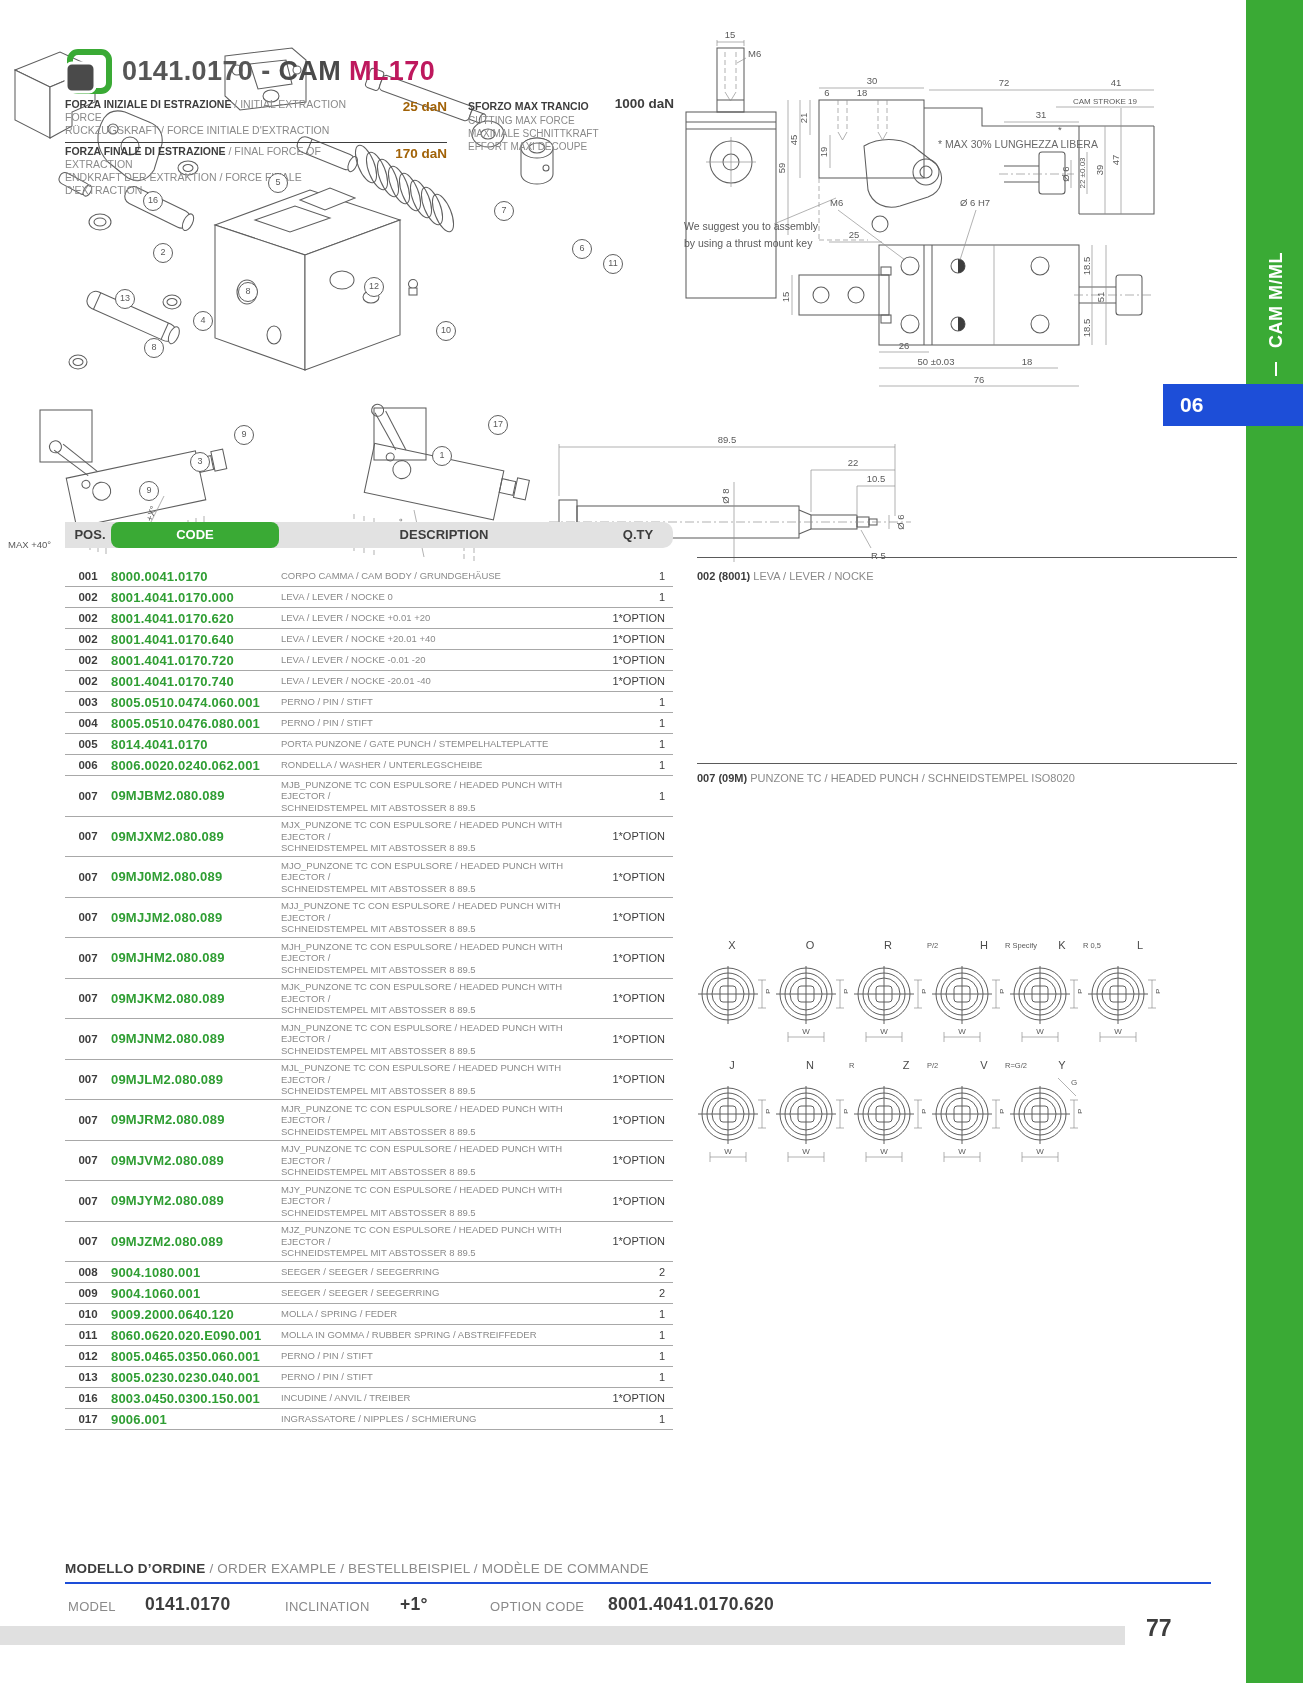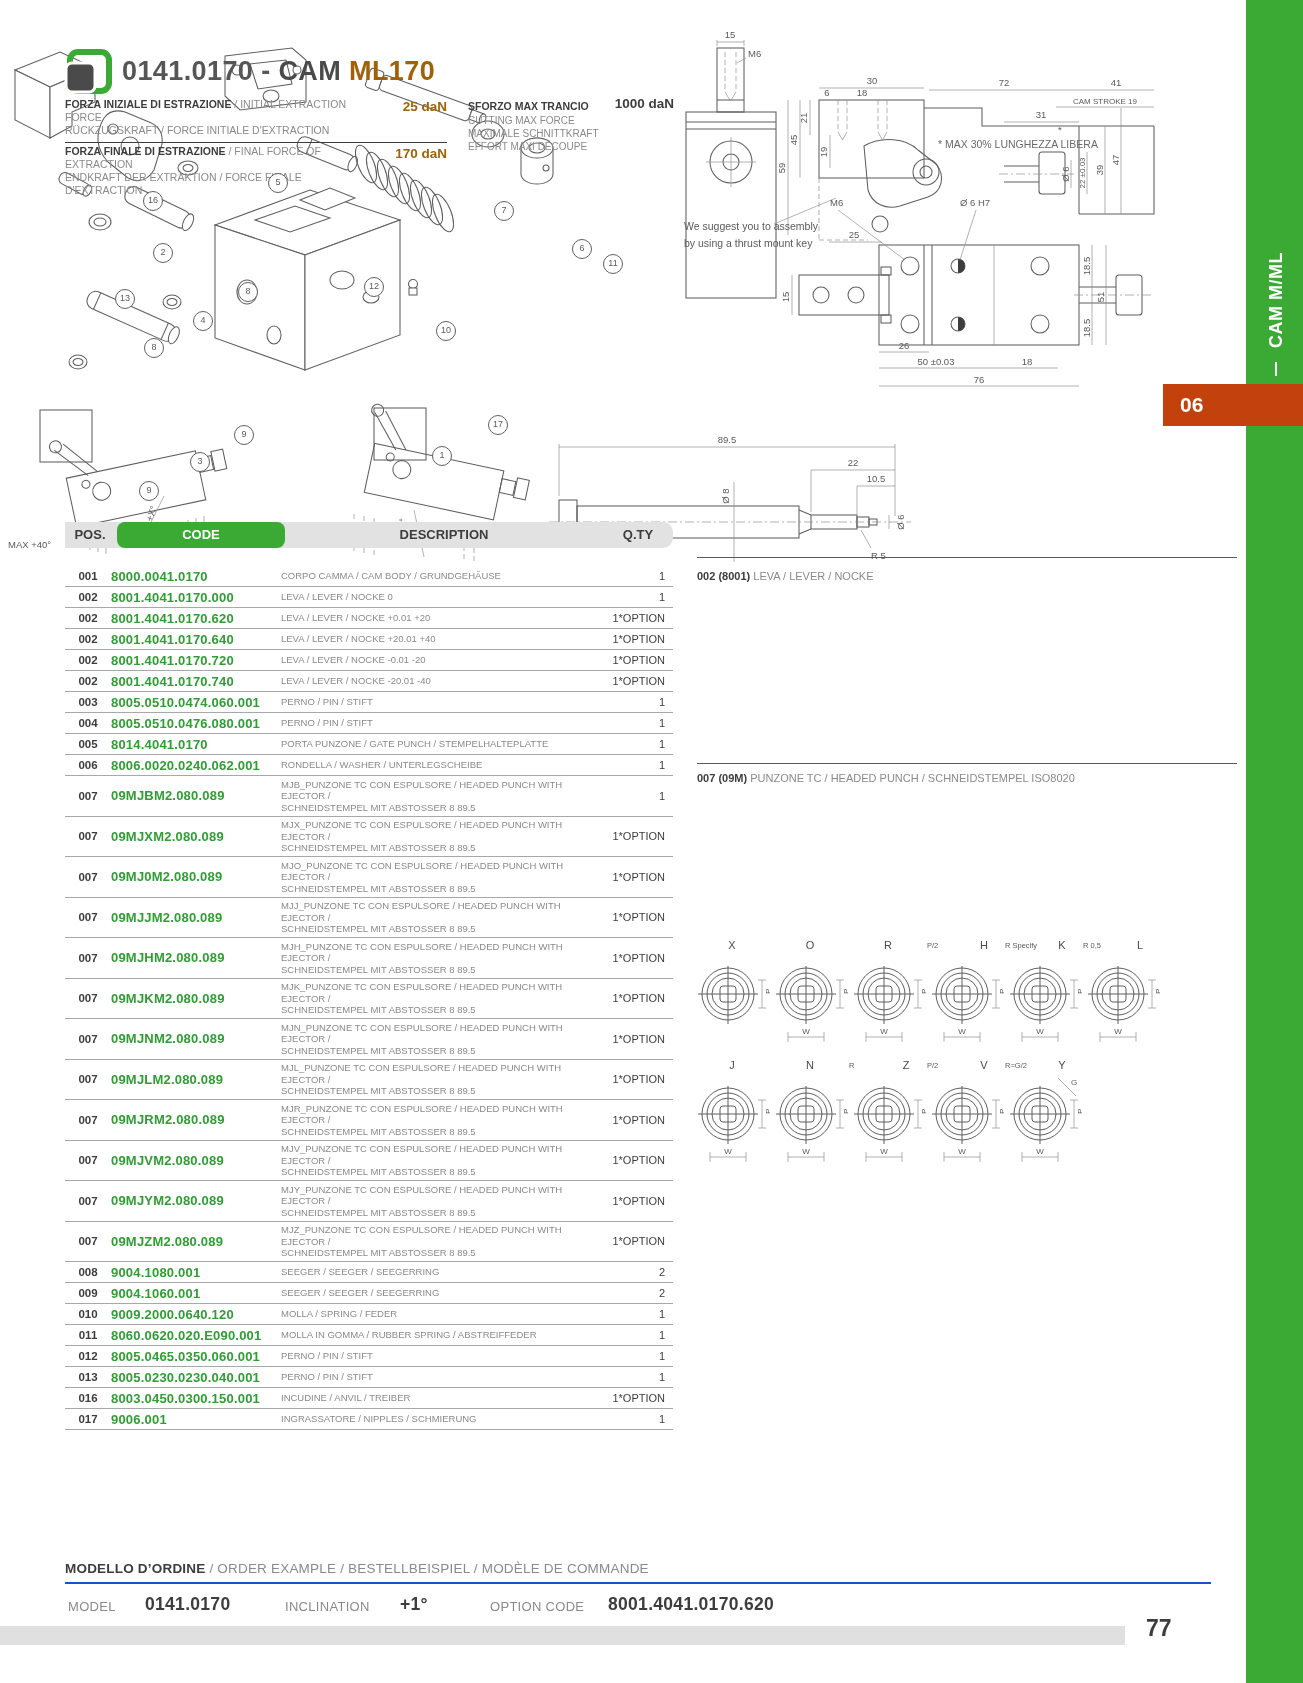--- a/index.html
+++ b/index.html
@@ -3,27 +3,27 @@
 <meta charset="utf-8">
 <style>
   html,body{margin:0;padding:0;background:#fff}
   .page{position:relative;width:1303px;height:1683px;background:#fff;overflow:hidden;
         font-family:"Liberation Sans",sans-serif;color:#3d3d3d}
   
   .sidebar{position:absolute;top:0;right:0;width:57px;height:1683px;background:#3aaa35}
   .sidebar-text{position:absolute;top:225px;left:1250px;width:53px;height:150px;display:flex;align-items:center;justify-content:center}
   .sidebar-text span{writing-mode:vertical-rl;transform:rotate(180deg);color:#fff;font-weight:bold;font-size:18px;letter-spacing:.5px}
   .sidebar-sep{position:absolute;left:1275px;top:362px;width:2px;height:14px;background:#fff}
-  .tab06{position:absolute;left:1163px;top:384px;width:140px;height:42px;background:#c2410c;color:#fff;
+  .tab06{position:absolute;left:1163px;top:384px;width:140px;height:42px;background:#1d4ed8;color:#fff;
          font-weight:bold;font-size:21px;line-height:42px;padding-left:17px;box-sizing:border-box}
   
   .logo{position:absolute;left:62px;top:48px}
   .title{position:absolute;left:122px;top:56px;font-size:27px;font-weight:bold;color:#565656;letter-spacing:.4px}
   .title .t-cam{color:#4a4a4a}
-  .title .t-model{color:#a16207}
+  .title .t-model{color:#be185d}
   
   .spec-left{position:absolute;left:65px;top:96px;width:382px}
   .spec-row{position:relative;padding:2px 70px 5px 0}
   .spec-row.rule{border-top:1.5px solid #3d3d3d}
   .spec-l1{font-size:10.5px;color:#8a8a8a;line-height:13px}
   .spec-l1 b{color:#3d3d3d}
   .spec-l2{font-size:10.5px;color:#8a8a8a;line-height:13px}
   .spec-val{position:absolute;right:0;top:3px;font-size:13.5px;font-weight:bold;color:#a16207}
   .spec-right{position:absolute;left:468px;top:96px;width:206px}
   .spec-right .tr1{position:relative;padding-right:62px}
@@ -43,21 +43,21 @@
   .notet{font-size:10.5px;fill:#5a5a5a}
   
   .callouts{position:absolute;left:0;top:0;width:1303px;height:1683px;pointer-events:none}
   .callout{position:absolute;width:18px;height:18px;border:1px solid #5f5f5f;border-radius:50%;
            background:#fff;font-size:9px;color:#5a5a5a;text-align:center;line-height:17px}
   
   .table{position:absolute;left:65px;top:522px;width:608px}
   .thead{position:relative;height:26px;background:#e2e2e2;border-radius:0 10px 10px 0}
   .th{position:absolute;top:0;height:26px;line-height:26px;font-weight:bold;font-size:13px;color:#3d3d3d;text-align:center}
   .th-pos{left:0;width:50px}
-  .th-code{left:52px;width:168px;background:#3aaa35;color:#fff;border-radius:8px}
+  .th-code{left:46px;width:168px;background:#3aaa35;color:#fff;border-radius:8px}
   .th-desc{left:214px;width:330px}
   .th-qty{left:540px;width:66px}
   .trows{margin-top:18px}
   .trow{display:flex;align-items:center;border-bottom:1px solid #a8a8a8;padding:2.5px 0}
   .c-pos{width:46px;text-align:center;font-weight:bold;font-size:11.5px;color:#3d3d3d;flex:none}
   .c-code{width:170px;font-weight:bold;font-size:13px;color:#2f9e33;flex:none;letter-spacing:.2px}
   .c-desc{flex:1;font-size:9.5px;color:#8a8a8a;line-height:11.5px}
   .c-qty{width:76px;text-align:right;font-size:11px;color:#3d3d3d;flex:none;padding-right:8px}
   
   .sec-divider{position:absolute;border-top:1.3px solid #5a5a5a;height:0}

